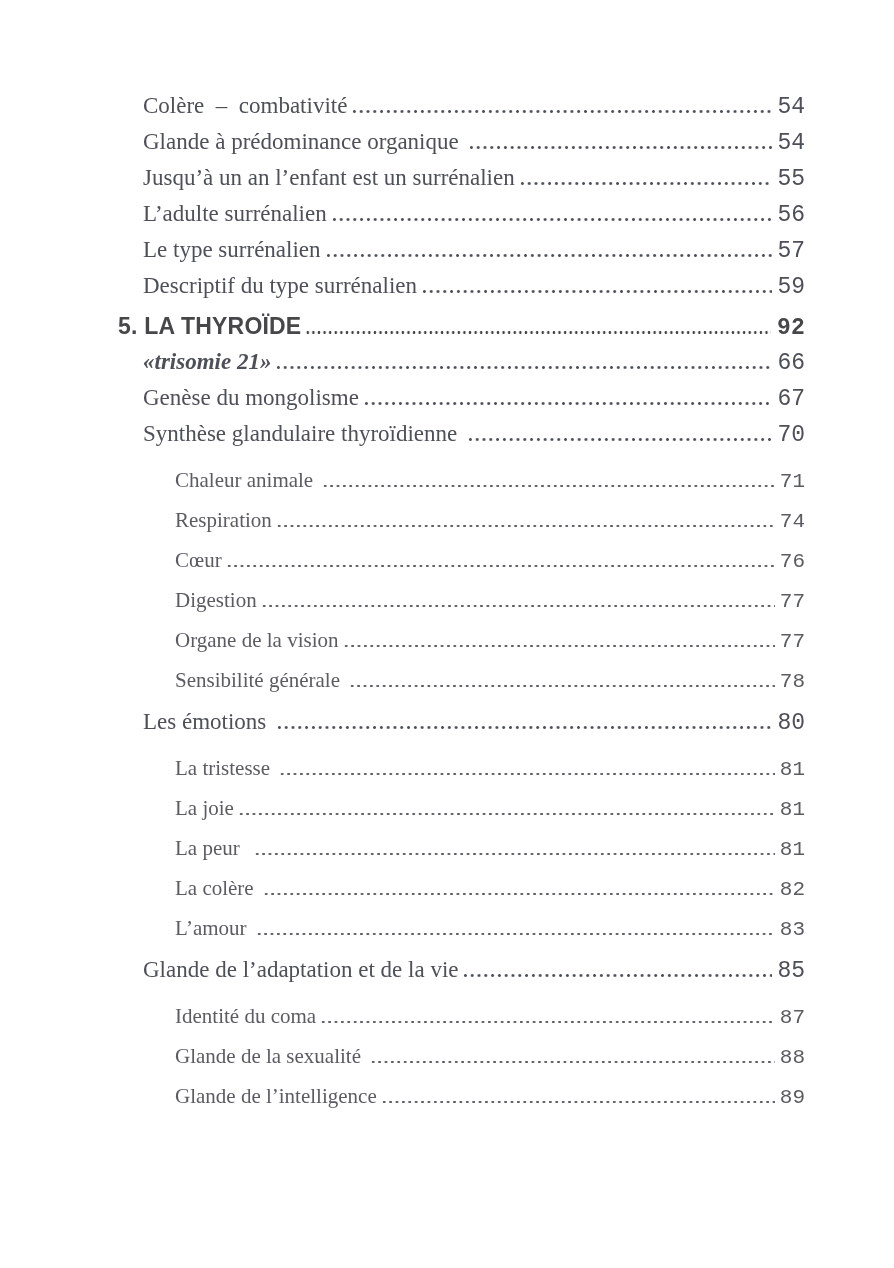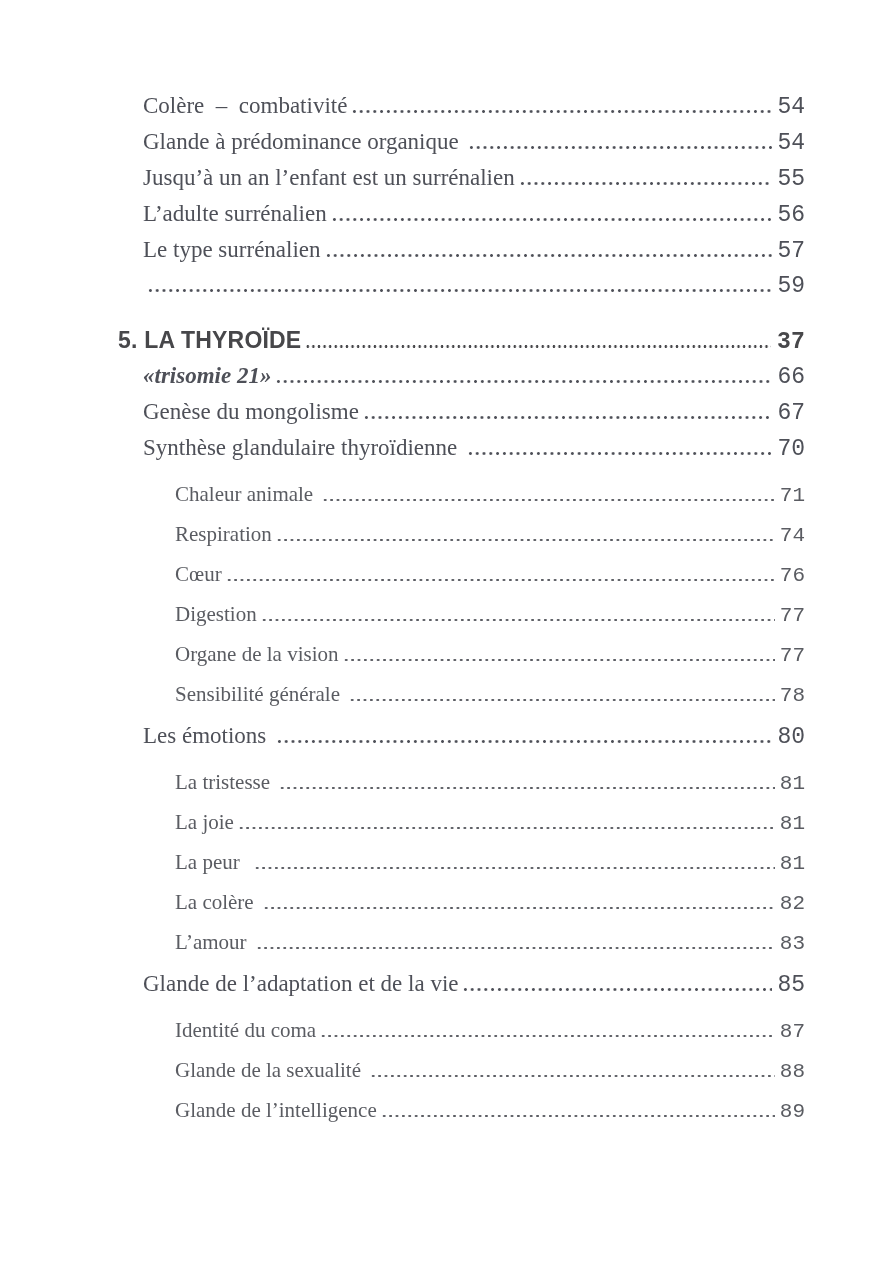--- a/index.html
+++ b/index.html
@@ -19,21 +19,21 @@
     padding: 88px 89px 0 143px;
   }
   .row {
     display: flex;
     align-items: baseline;
   }
   .row.lvl1 {
     height: 36px;
     line-height: 36px;
     margin-left: -25px;
-    margin-top: 18px;
+    margin-top: 4px;
     font-family: "Liberation Sans", sans-serif;
     font-weight: bold;
     font-size: 23px;
     letter-spacing: 0.2px;
     color: var(--heading-color, #47474a);
   }
   .row.lvl2 {
     height: 36px;
     line-height: 36px;
     font-size: 23px;
@@ -107,29 +107,30 @@
     <span class="leader"></span>
     <span class="pagenum">56</span>
   </div>
         <div class="row lvl2">
     <span class="label">Le type surrénalien</span>
 
     <span class="leader"></span>
     <span class="pagenum">57</span>
   </div>
         <div class="row lvl2">
+    <span class="label">Descriptif du type surrénalien</span>
 
     <span class="leader"></span>
     <span class="pagenum">59</span>
   </div>
         <div class="row lvl1">
     <span class="label">5. LA THYROÏDE</span>
 
     <span class="leader"></span>
-    <span class="pagenum">37</span>
+    <span class="pagenum">92</span>
   </div>
         <div class="row lvl2">
     <span class="label italic">«trisomie 21»</span>
     <span class="leader"></span>
     <span class="pagenum">66</span>
   </div>
         <div class="row lvl2">
     <span class="label">Genèse du mongolisme</span>
 
     <span class="leader"></span>

